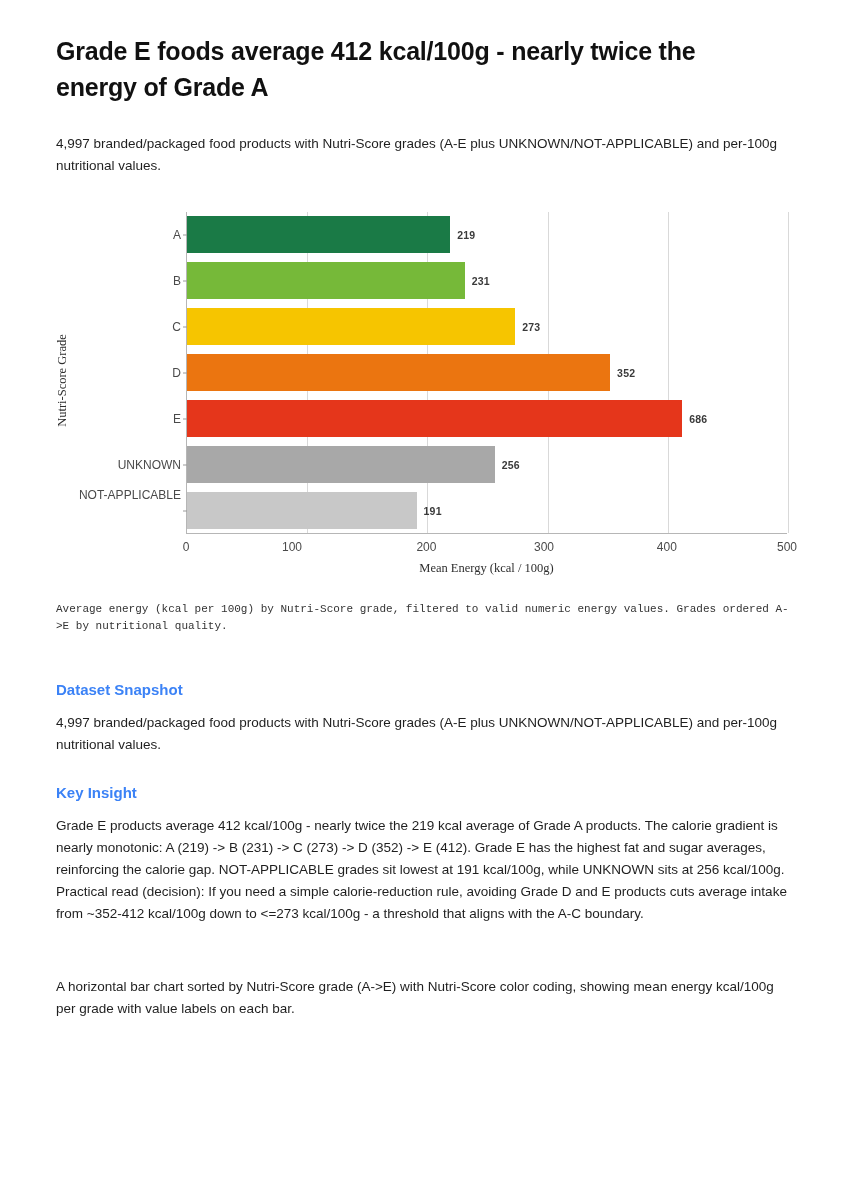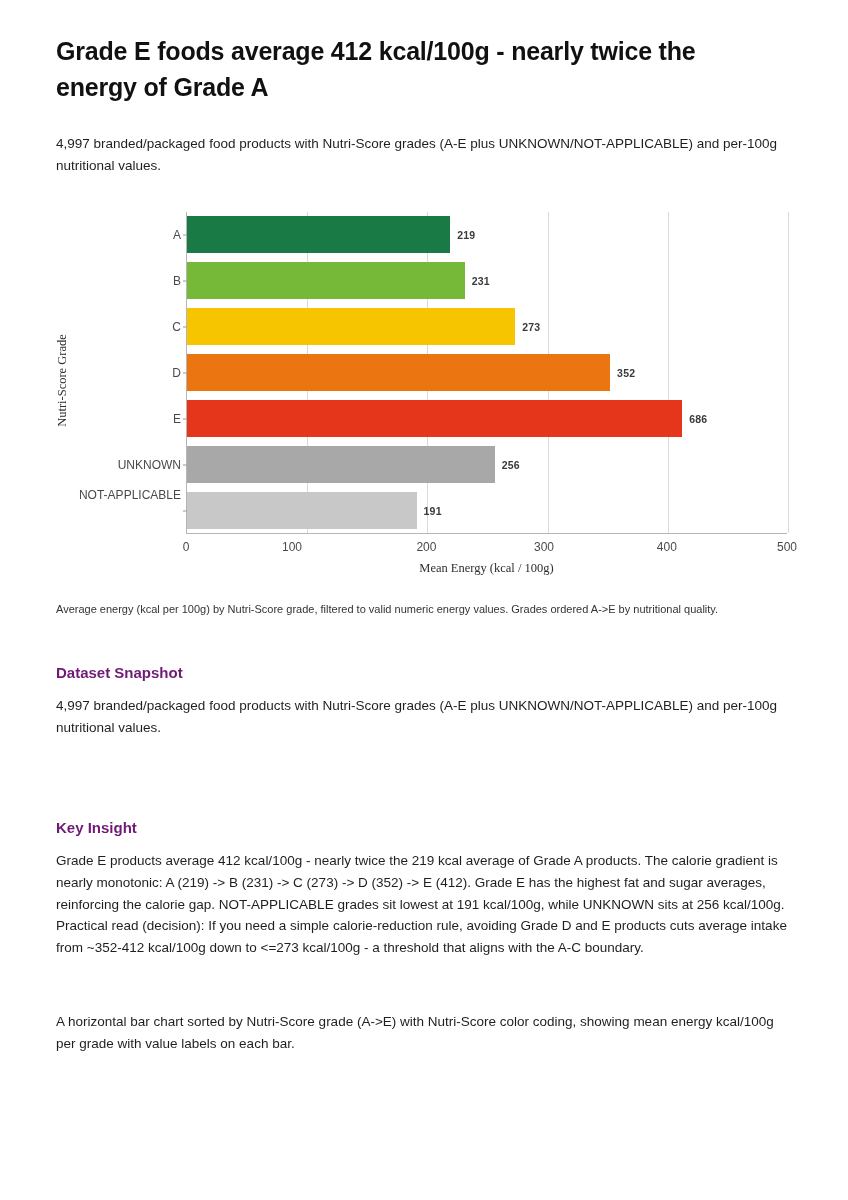--- a/index.html
+++ b/index.html
@@ -120,37 +120,38 @@
     transform-origin: left center;
     white-space: nowrap;
   }
 
   .caption {
     font-size: 11px;
     line-height: 1.58;
     color: #333333;
     margin: 22px 0 0 0;
     max-width: 736px;
+    font-family: Liberation Mono, monospace;
   }
 
   .section { margin-top: 46px; }
   .section-title {
     font-size: 15px;
     font-weight: bold;
-    color: #701a75;
+    color: #3b82f6;
     margin: 0 0 14px 0;
   }
   .section-body {
     font-size: 13.5px;
     line-height: 1.62;
     color: #1f1f1f;
     margin: 0;
     max-width: 736px;
   }
-  .sec-key { margin-top: 80px; }
+  .sec-key { margin-top: 28px; }
   .sec-chartdesc { margin-top: 52px; }
 </style>
 </head>
 <body>
 
 <div class="page">
 
   <h1 class="headline">Grade E foods average 412 kcal/100g - nearly twice the energy of Grade A</h1>
 
   <p class="subtitle">4,997 branded/packaged food products with Nutri-Score grades (A-E plus UNKNOWN/NOT-APPLICABLE) and per-100g nutritional values.</p>

